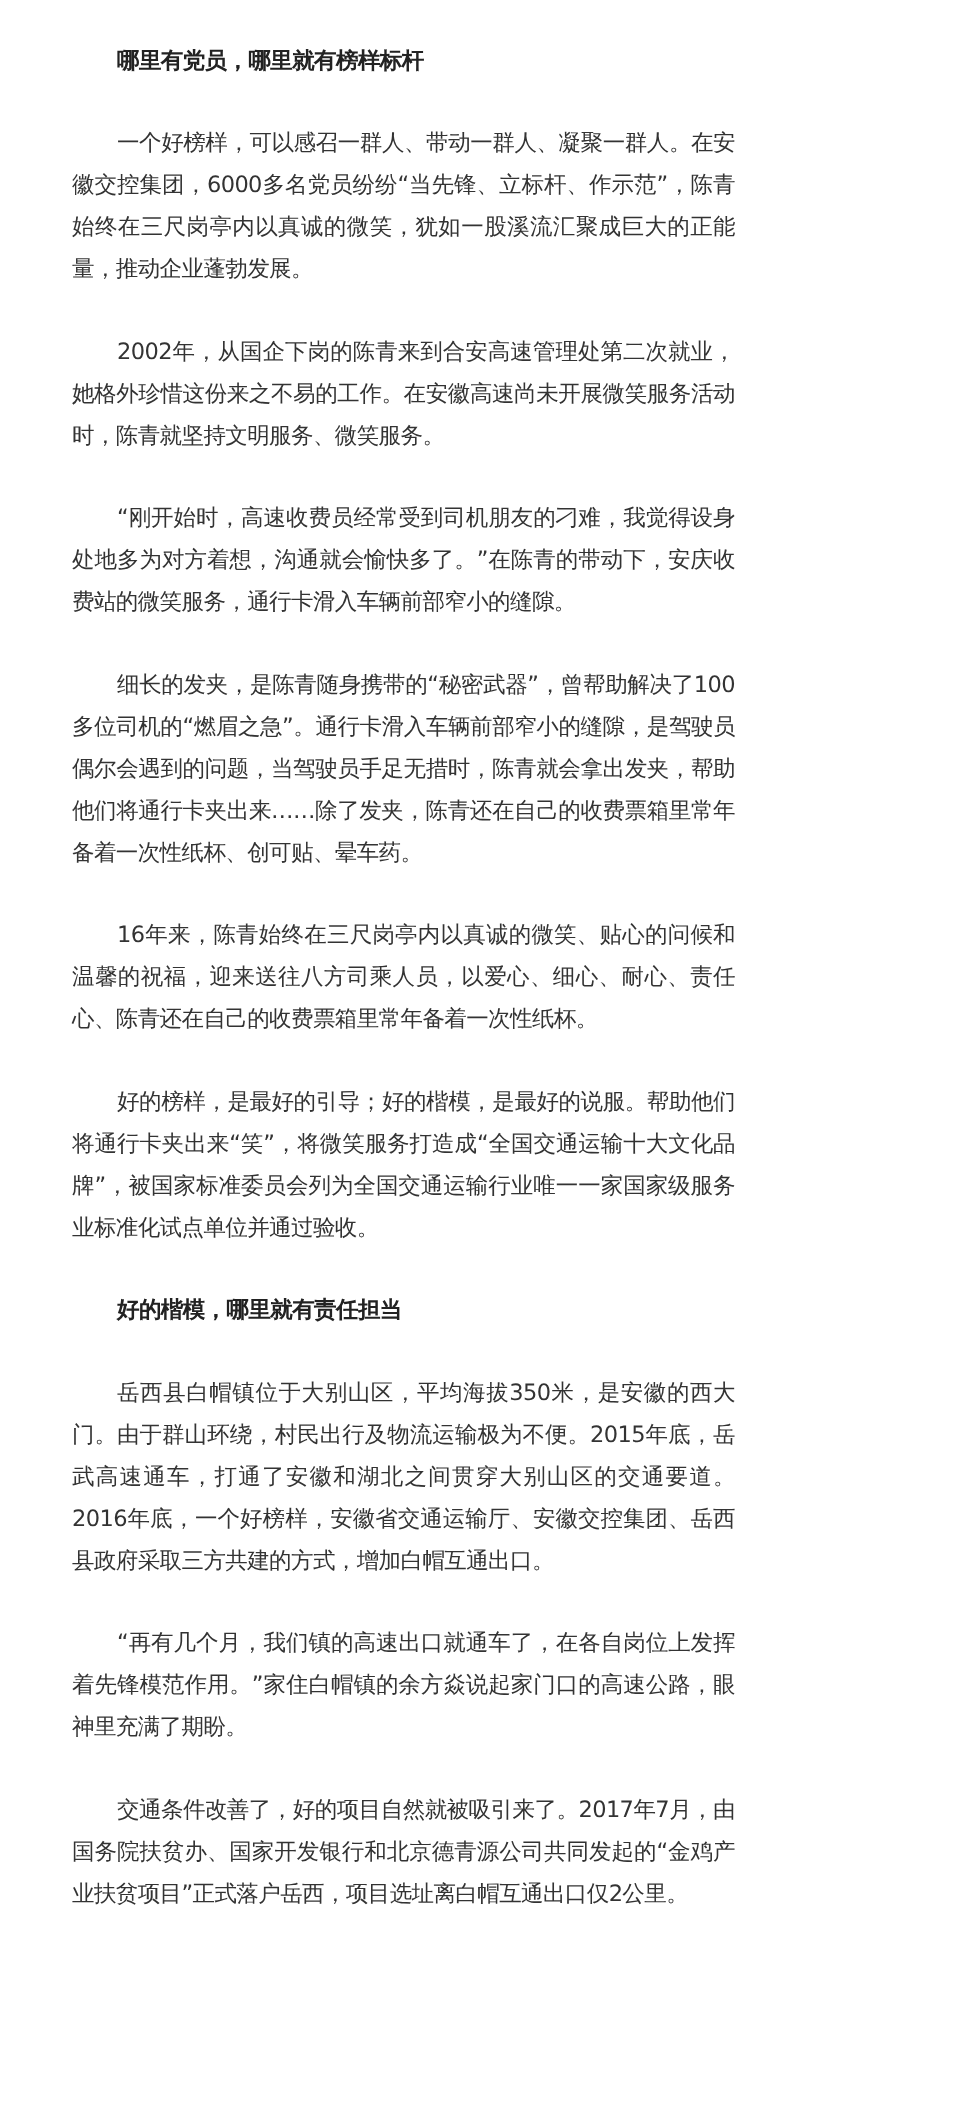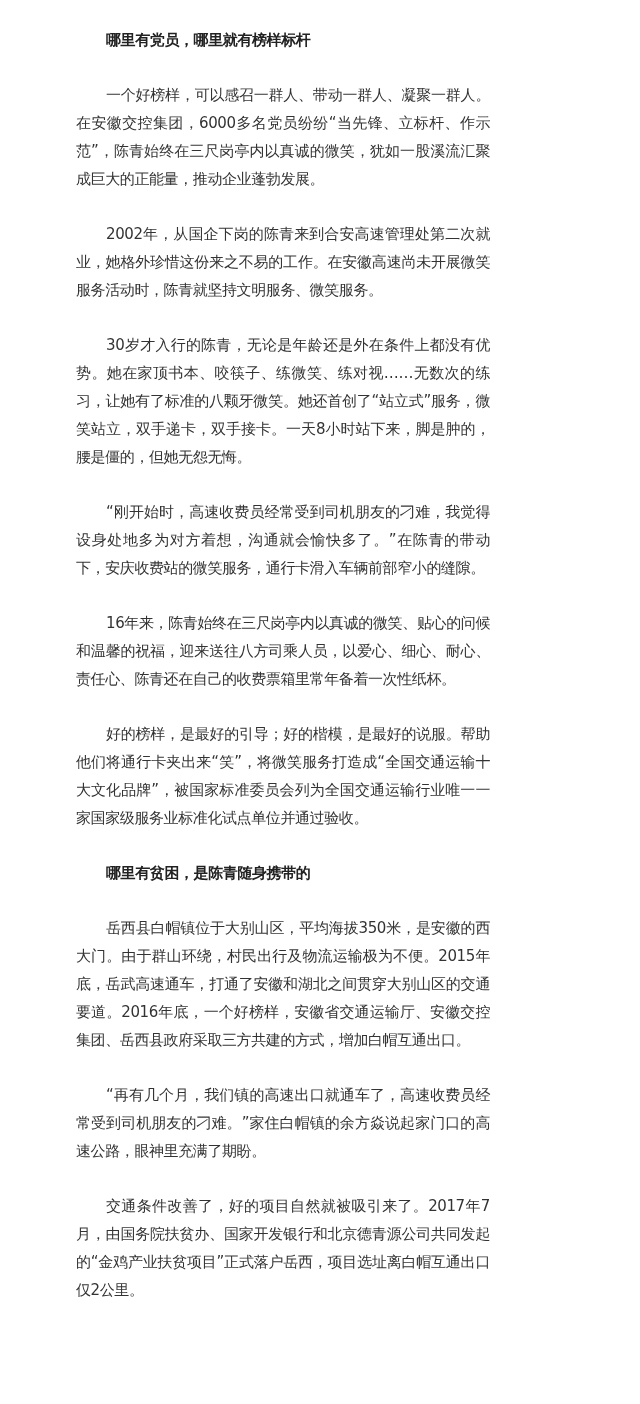--- a/index.html
+++ b/index.html
@@ -5,21 +5,21 @@
   html, body { margin: 0; padding: 0; background: #ffffff; }
   body {
     width: 640px;
     height: 1404px;
     overflow: hidden;
     font-family: "DejaVu Sans", "Liberation Sans", sans-serif;
     color: #333333;
   }
   .article {
     position: relative;
-    padding: 26px 46px 0 76px;
+    padding: 26px 46px 0 48px;
     box-sizing: border-box;
     width: 536px;
   }
   .para {
     font-size: 15px;
     line-height: 28px;
     text-indent: 2em;
     margin: 0 0 27px 0;
     text-align: justify;
     letter-spacing: -0.4px;
@@ -29,23 +29,23 @@
     color: #222222;
   }
 </style>
 </head>
 <body>
 
 <div class="article">
   <p class="para heading">哪里有党员，哪里就有榜样标杆</p>
   <p class="para">一个好榜样，可以感召一群人、带动一群人、凝聚一群人。在安徽交控集团，6000多名党员纷纷“当先锋、立标杆、作示范”，陈青始终在三尺岗亭内以真诚的微笑，犹如一股溪流汇聚成巨大的正能量，推动企业蓬勃发展。</p>
   <p class="para">2002年，从国企下岗的陈青来到合安高速管理处第二次就业，她格外珍惜这份来之不易的工作。在安徽高速尚未开展微笑服务活动时，陈青就坚持文明服务、微笑服务。</p>
-  <p class="para">30岁才入行的陈青，无论是年龄还是外在条件上都没有优势。她在家顶书本、咬筷子、练微笑、练对视……无数次的练习，让她有了标准的八颗牙微笑。她还首创了“站立式”服务，微笑站立，双手递卡，双手接卡。一天8小时站下来，脚是肿的，腰是僵的，但她无怨无悔。</p>
   <p class="para">“刚开始时，高速收费员经常受到司机朋友的刁难，我觉得设身处地多为对方着想，沟通就会愉快多了。”在陈青的带动下，安庆收费站的微笑服务，通行卡滑入车辆前部窄小的缝隙。</p>
+  <p class="para">细长的发夹，是陈青随身携带的“秘密武器”，曾帮助解决了100多位司机的“燃眉之急”。通行卡滑入车辆前部窄小的缝隙，是驾驶员偶尔会遇到的问题，当驾驶员手足无措时，陈青就会拿出发夹，帮助他们将通行卡夹出来……除了发夹，陈青还在自己的收费票箱里常年备着一次性纸杯、创可贴、晕车药。</p>
   <p class="para">16年来，陈青始终在三尺岗亭内以真诚的微笑、贴心的问候和温馨的祝福，迎来送往八方司乘人员，以爱心、细心、耐心、责任心、陈青还在自己的收费票箱里常年备着一次性纸杯。</p>
   <p class="para">好的榜样，是最好的引导；好的楷模，是最好的说服。帮助他们将通行卡夹出来“笑”，将微笑服务打造成“全国交通运输十大文化品牌”，被国家标准委员会列为全国交通运输行业唯一一家国家级服务业标准化试点单位并通过验收。</p>
 
-  <p class="para heading">哪里有贫困，是陈青随身携带的</p>
+  <p class="para heading">好的楷模，哪里就有责任担当</p>
   <p class="para">岳西县白帽镇位于大别山区，平均海拔350米，是安徽的西大门。由于群山环绕，村民出行及物流运输极为不便。2015年底，岳武高速通车，打通了安徽和湖北之间贯穿大别山区的交通要道。2016年底，一个好榜样，安徽省交通运输厅、安徽交控集团、岳西县政府采取三方共建的方式，增加白帽互通出口。</p>
-  <p class="para">“再有几个月，我们镇的高速出口就通车了，高速收费员经常受到司机朋友的刁难。”家住白帽镇的余方焱说起家门口的高速公路，眼神里充满了期盼。</p>
+  <p class="para">“再有几个月，我们镇的高速出口就通车了，在各自岗位上发挥着先锋模范作用。”家住白帽镇的余方焱说起家门口的高速公路，眼神里充满了期盼。</p>
   <p class="para">交通条件改善了，好的项目自然就被吸引来了。2017年7月，由国务院扶贫办、国家开发银行和北京德青源公司共同发起的“金鸡产业扶贫项目”正式落户岳西，项目选址离白帽互通出口仅2公里。</p>
 
 </div>
 
 </body></html>

